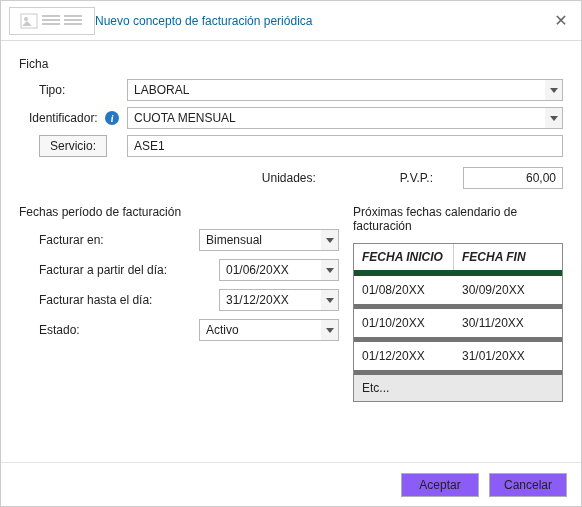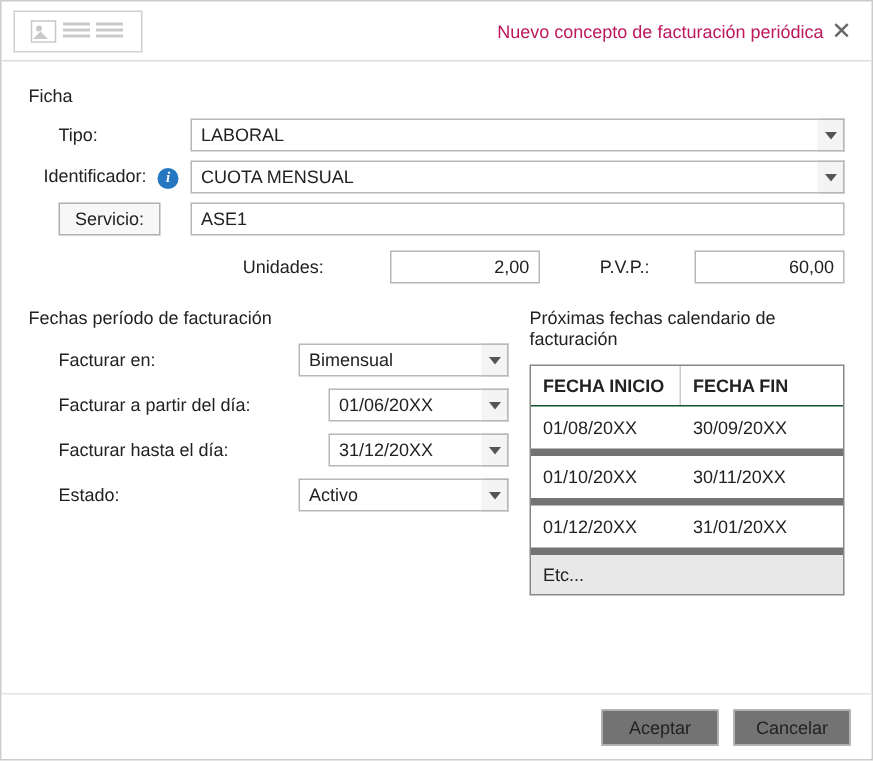--- a/index.html
+++ b/index.html
@@ -1,20 +1,20 @@
 <!DOCTYPE html>
 <html><head>
 <meta charset="utf-8">
 <style>
 * { box-sizing: border-box; margin: 0; padding: 0; font-family: "Segoe UI", Tahoma, sans-serif; font-size: 12px; color: #222; }
 body { background: #fff; width: 582px; height: 507px; border: 1px solid #ccc; position: relative; }
 .titlebar { height: 40px; display: flex; align-items: center; border-bottom: 1px solid #ddd; padding: 0 8px; }
 .titlebar .icon-area { width: 86px; height: 28px; border: 1px solid #d0d0d0; display:flex; align-items:center; justify-content:center; }
 .titlebar .icon-area svg { opacity: .45; }
-.titlebar .title { flex: 1; text-align: right; font-size: 12px; color: #be185d; }
+.titlebar .title { flex: 1; text-align: left; font-size: 12px; color: #0369a1; }
 .titlebar .close { width: 24px; text-align: center; font-size: 16px; color: #666; cursor: pointer; }
 .content { padding: 10px 18px 6px 18px; }
 .section-label { font-size: 12px; color: #222; margin: 6px 0 8px 0; }
 .subsection-label { font-size: 12px; color: #222; margin: 14px 0 10px 0; }
 .row { display: flex; align-items: center; margin-bottom: 6px; }
 .row .lab { width: 108px; padding-left: 10px; }
 .row .lab.indent { padding-left: 20px; }
 .row .field { flex: 1; position: relative; }
 input.combo, input.txt { width: 100%; height: 22px; border: 1px solid #b8b8b8; padding: 0 20px 0 6px; background: #fff; }
 .dd-btn { position: absolute; right: 0; top: 0; width: 18px; height: 22px; border: 1px solid #b8b8b8; border-left: none; background: #f4f4f4; display:flex; align-items:center; justify-content:center; }
@@ -29,32 +29,32 @@
 .num-row input { width: 100px; height:22px; border:1px solid #b8b8b8; text-align:right; padding: 0 6px; }
 .num-row .pvp-lab { margin: 0 30px 0 40px; }
 .cols { display:flex; gap: 14px; margin-top: 2px; }
 .col-left { width: 320px; }
 .col-right { flex: 1; }
 .small-row { display:flex; align-items:center; margin-bottom: 8px; }
 .small-row .lab { padding-left: 20px; flex: 1; }
 .small-row .field { position: relative; width: 140px; }
 .small-row.date .field { width: 120px; }
 .table { border: 1px solid #888; margin-top: 4px; }
-.table .thead { display:flex; border-bottom:1px solid #14532d;}
+.table .thead { display:flex; border-bottom:6px solid #14532d;font-style:italic;}
 .table .thead > div { padding: 6px 8px; font-weight: bold; }
 .table .thead .c1 { width: 100px; border-right:1px solid #ccc;}
 .table .thead .c2 { flex:1; }
 .table .trow { display:flex; border-bottom:5px solid #737373; }
 .table .trow:last-child { border-bottom:none; }
 .table .trow > div { padding: 7px 8px; }
 .table .trow .c1 { width: 100px; }
 .table .trow .c2 { flex:1; }
 .table .etc { background: #e8e8e8; padding: 6px 8px; }
 .footer { position:absolute; left:0; right:0; bottom:0; height: 44px; border-top:1px solid #e3e3e3; display:flex; justify-content:flex-end; align-items:center; gap:10px; padding: 0 14px; background:#fff;}
-.footer button { height:24px; min-width:78px; border:1px solid #b0b0b0; background:#737373; cursor:pointer; }
+.footer button { height:24px; min-width:78px; border:1px solid #b0b0b0; background:#8b5cf6; cursor:pointer; }
 </style>
 </head>
 <body>
 
 <div class="titlebar">
   <div class="icon-area">
     <svg width="64" height="18" viewBox="0 0 64 18">
         <rect x="1" y="2" width="16" height="14" fill="none" stroke="#888"></rect>
         <circle cx="6" cy="7" r="2" fill="#888"></circle>
         <path d="M2 14 L7 9 L12 14 Z" fill="#888"></path>
@@ -105,21 +105,20 @@
       <button class="servicio-btn">Servicio:</button>
     </div>
     <div class="field">
       <input class="txt" value="ASE1" style="">
     </div>
   </div>
 
 
   <div class="num-row">
     <div class="lab">Unidades:</div>
-    <input value="2,00" style="">
     <div class="pvp-lab">P.V.P.:</div>
     <input value="60,00" style="">
   </div>
 
   <div class="cols">
     <div class="col-left">
       <div class="subsection-label">Fechas período de facturación</div>
 
       <div class="small-row">
         <div class="lab">Facturar en:</div>

